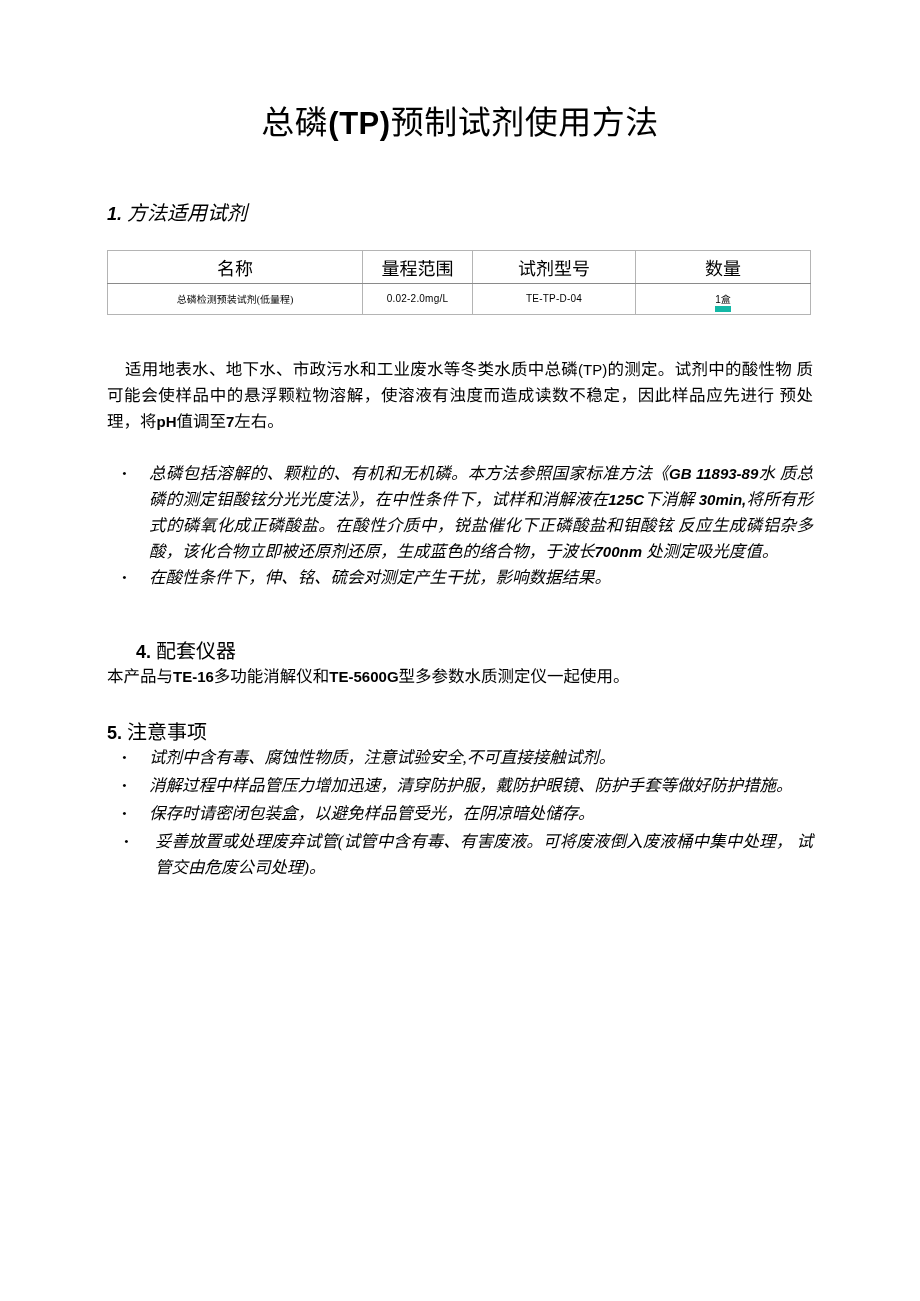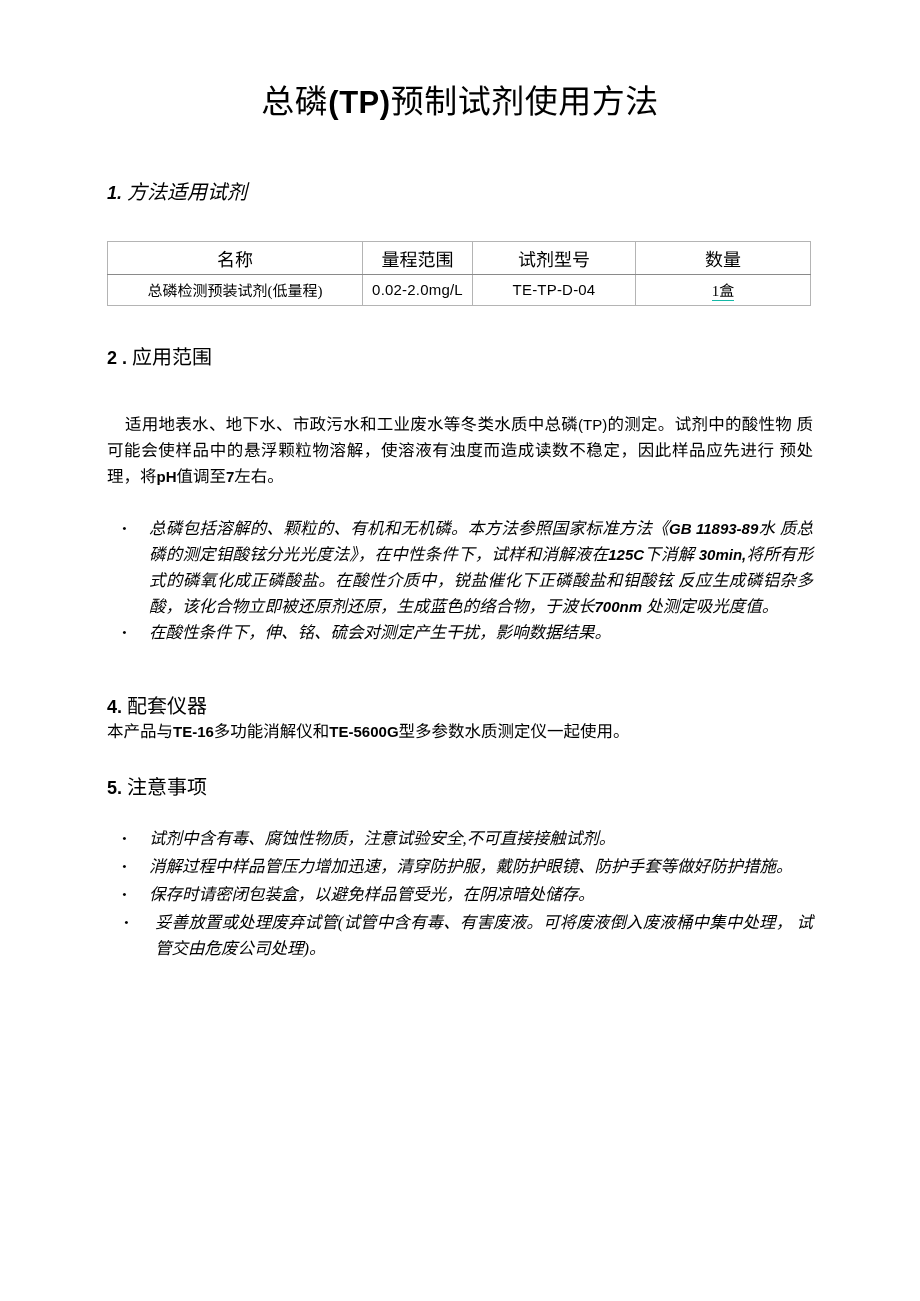--- a/index.html
+++ b/index.html
@@ -28,22 +28,22 @@
     top: 0;
     width: 706px;
   }
 
   
   .doc-title {
     text-align: center;
     font-size: 33px;
     line-height: 1.2;
     font-weight: 400;
-    margin: 10px;
-    padding-top: 73px;
+    margin: 0;
+    padding-top: 104px;
     letter-spacing: 0.5px;
     white-space: nowrap;
   }
   .doc-title .latin {
     font-family: "Liberation Sans", "DejaVu Sans", sans-serif;
     font-weight: 700;
     font-size: 31px;
   }
 
   
@@ -55,65 +55,64 @@
     white-space: nowrap;
   }
   .section-heading .num {
     font-family: "Liberation Sans", "DejaVu Sans", sans-serif;
     font-weight: 700;
     font-size: 18px;
   }
   .h-s1 { margin-top: 57px; font-style: italic; }
   .h-s2 { margin-top: 39px; }
   .h-s3 { margin-top: 44px; }
-  .h-s4 { margin-top: 48px; }
+  .h-s4 { margin-top: 48px; margin-left: 29px; }
   .h-s5 { margin-top: 30px; }
 
   
   .spec-table {
     border-collapse: collapse;
     width: 703px;
-    margin-top: 36px;
+    margin-top: 24px;
     table-layout: fixed;
   }
   .spec-table th,
   .spec-table td {
     border: 1px solid #b4b4b4;
     text-align: center;
     vertical-align: middle;
     padding: 0;
     font-weight: 400;
   }
   .spec-table thead th {
     height: 32px;
     font-size: 18px;
     border-bottom: 1px solid #8a8a8a;
   }
   .spec-table tbody td {
     height: 30px;
-    font-size: 15px;
+    font-size: 10px;
   }
   .spec-table .col-a { width: 255px; }
   .spec-table .col-b { width: 110px; }
   .spec-table .col-c { width: 163px; }
   .spec-table .col-d { width: 175px; }
   .cell-latin {
     font-family: "Liberation Sans", "DejaVu Sans", sans-serif;
     font-weight: 700;
     font-size: 14px;
     letter-spacing: 0.2px;
   }
   .cell-qty {
     font-family: "Liberation Sans", "DejaVu Sans", sans-serif;
     font-size: 14px;
   }
   .cell-qty .u {
-    border-bottom: 1px solid #14b8a6;
+    border-bottom: 6px solid #14b8a6;
     padding-bottom: 1px;
-    font-family: Liberation Serif, serif;
   }
 
   
   .para {
     font-size: 16.5px;
     line-height: 26px;
     margin: 0;
     text-align: justify;
     text-justify: inter-ideograph;
   }
@@ -135,21 +134,21 @@
   }
 
   
   .bullet-list {
     list-style: none;
     margin: 0;
     padding: 0;
     font-style: italic;
   }
   .bl-method { margin-top: 26px; }
-  .bl-notes  { margin-top: 26px; }
+  .bl-notes  { }
 
   .bullet-item {
     position: relative;
     padding-left: 42px;
     font-size: 16.5px;
     line-height: 26px;
     text-align: justify;
     text-justify: inter-ideograph;
   }
   .bullet-item::before {
@@ -195,22 +194,20 @@
       <tbody>
         <tr>
           <td>总磷检测预装试剂(低量程)</td>
           <td class="cell-latin">0.02-2.0mg/L</td>
           <td class="cell-latin">TE-TP-D-04</td>
           <td class="cell-qty"><span class="u"><span>1</span><span>盒</span></span></td>
         </tr>
       </tbody>
     </table>
 
-    <h2 class="section-heading h-s2"><span class="num">2 .</span>
-      <span>应用范围</span></h2>
 
     <p class="para p-scope"><span>适用地表水、地下水、市政污水和工业废水等冬类水质中总磷</span><span class="sans-lite">(TP)</span><span>的测定。试剂中的酸性物  质可能会使样品中的悬浮颗粒物溶解，使溶液有浊度而造成读数不稳定，因此样品应先进行  预处理，将</span><span class="sans">pH</span><span>值调至</span><span class="sans">7</span><span>左右。</span></p>
 
 
     <ul class="bullet-list bl-method">
       <li class="bullet-item"><span>总磷包括溶解的、颗粒的、有机和无机磷。本方法参照国家标准方法《</span><span class="sans">GB 11893-89</span><span>水  质总磷的测定钼酸铉分光光度法》，在中性条件下，试样和消解液在</span><span class="sans">125C</span><span>下消解  </span><span class="sans">30min,</span><span>将所有形式的磷氧化成正磷酸盐。在酸性介质中，锐盐催化下正磷酸盐和钼酸铉  反应生成磷铝杂多酸，该化合物立即被还原剂还原，生成蓝色的络合物，于波长</span><span class="sans">700nm</span><span> 处测定吸光度值。</span></li>
       <li class="bullet-item"><span>在酸性条件下，伸、铭、硫会对测定产生干扰，影响数据结果。</span></li>
     </ul>
 
     <h2 class="section-heading h-s4"><span class="num">4.</span>

